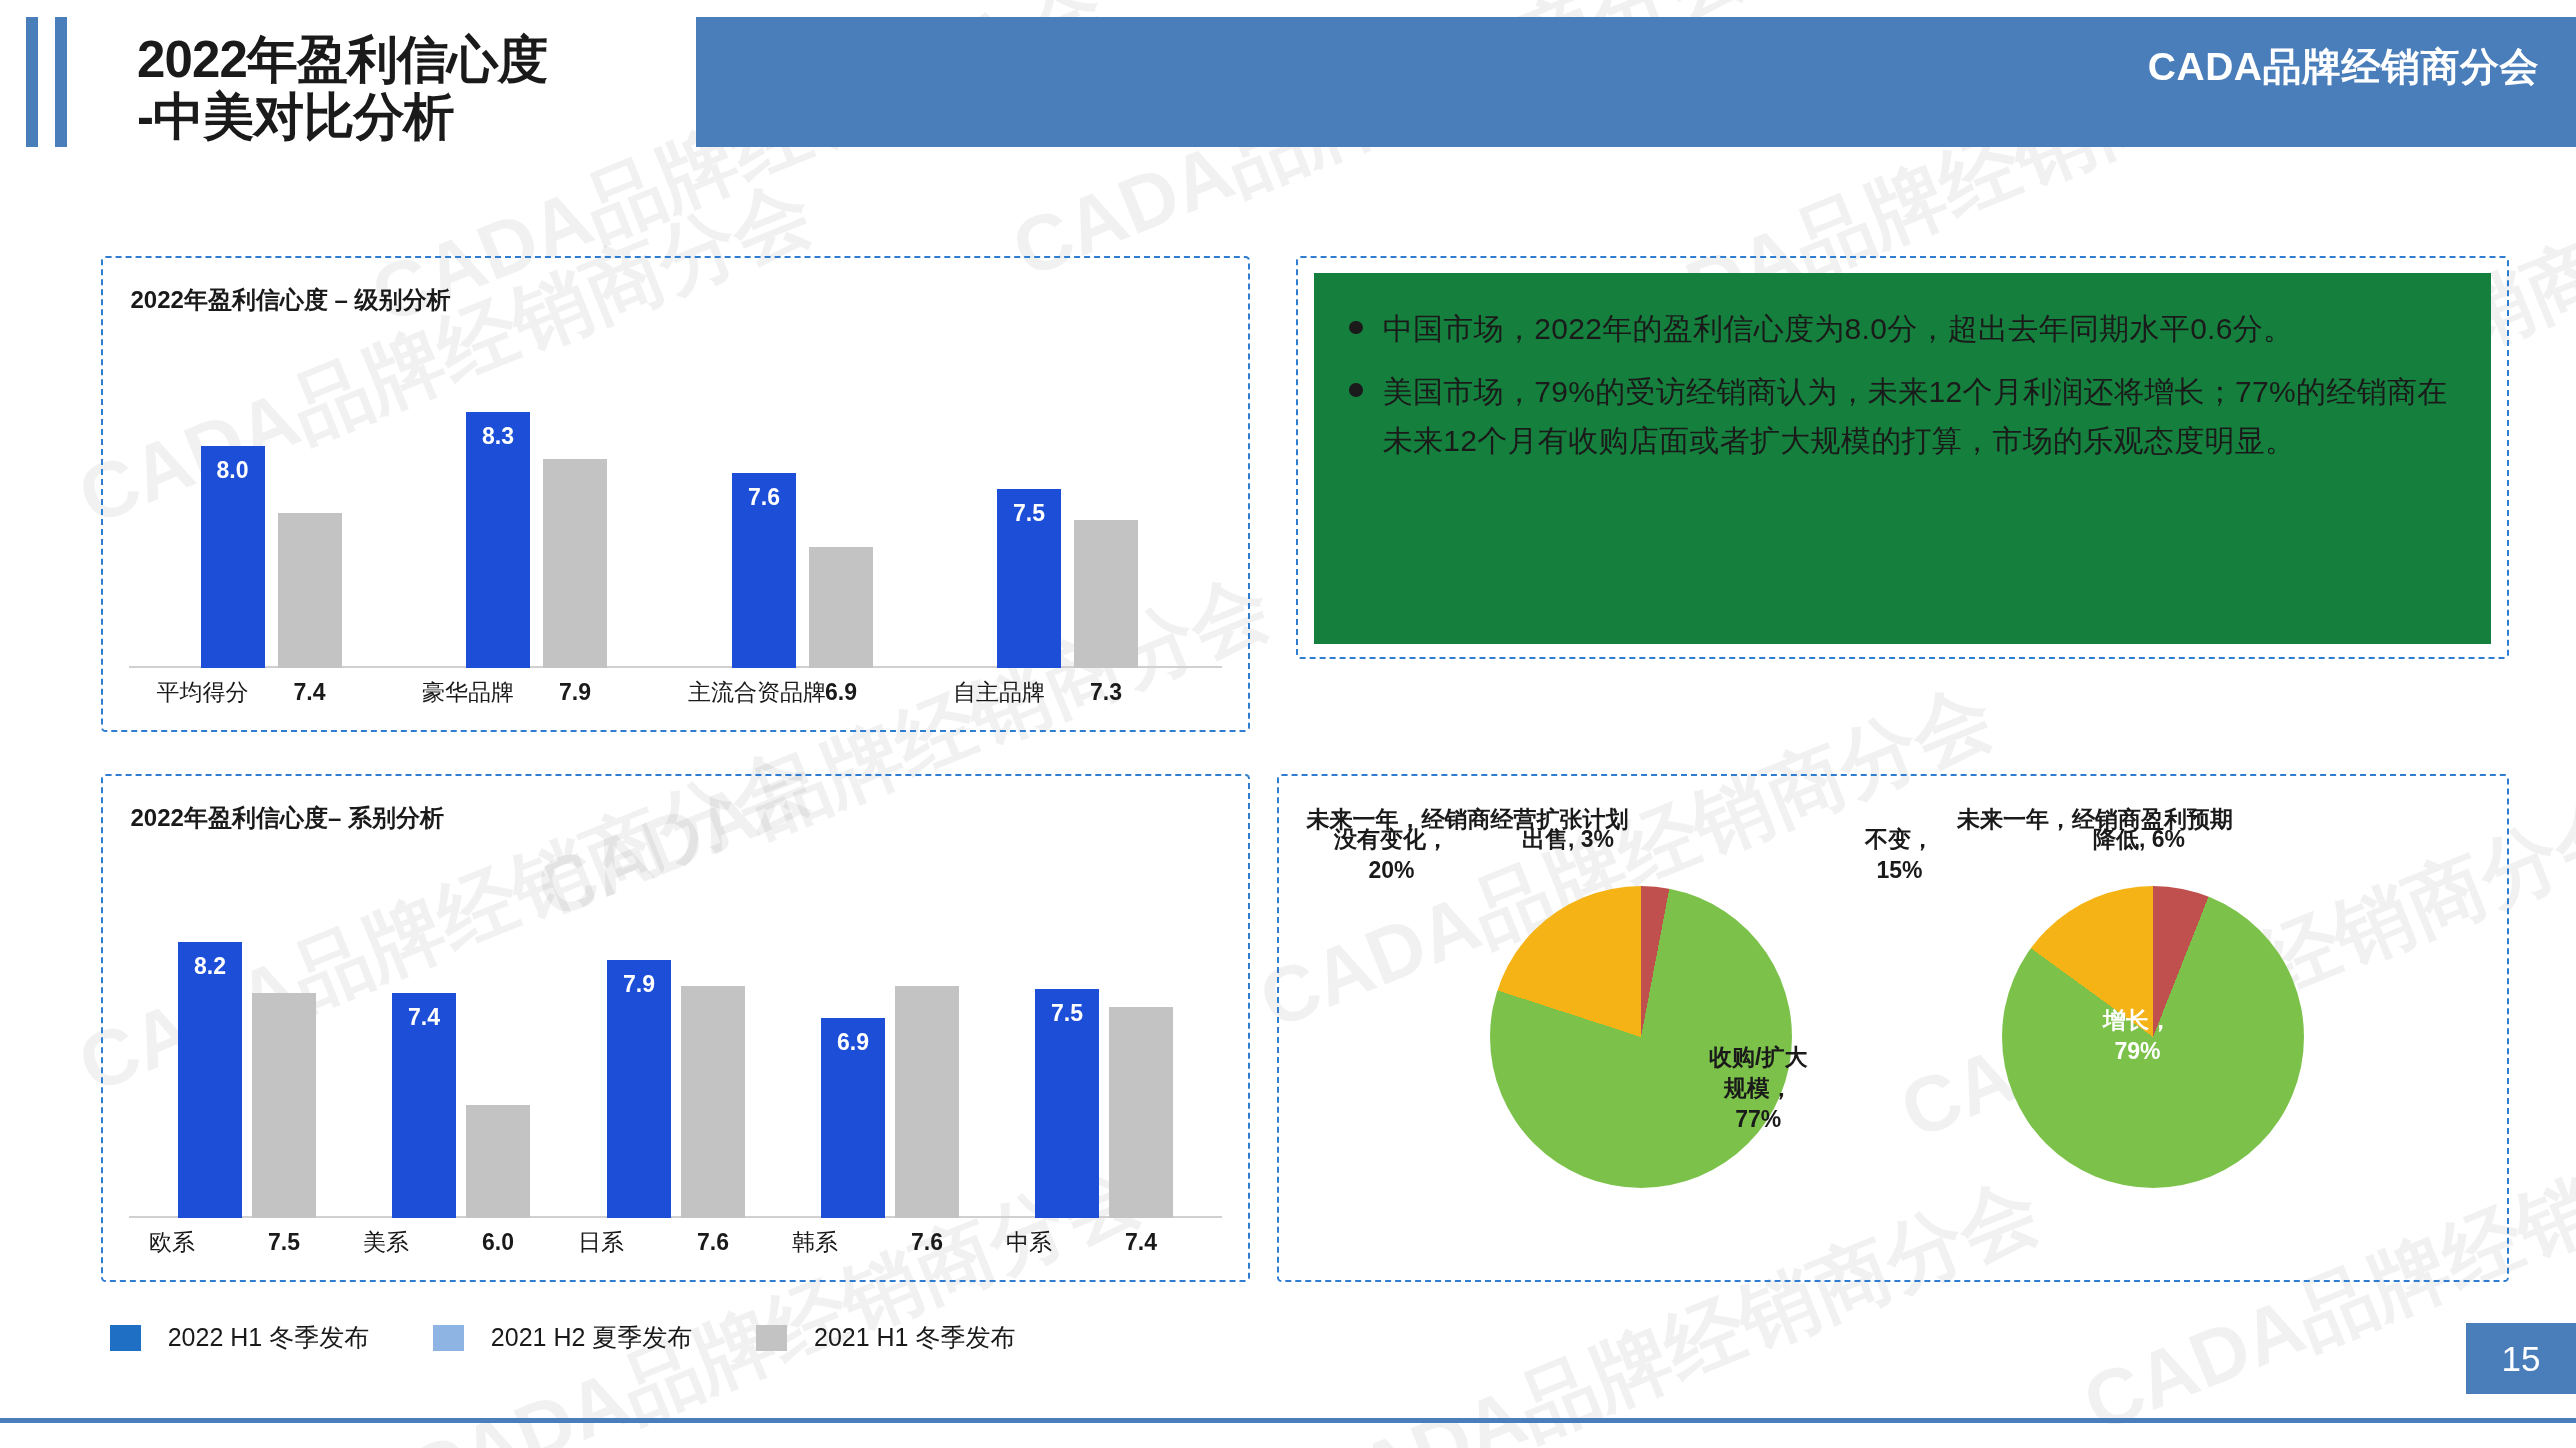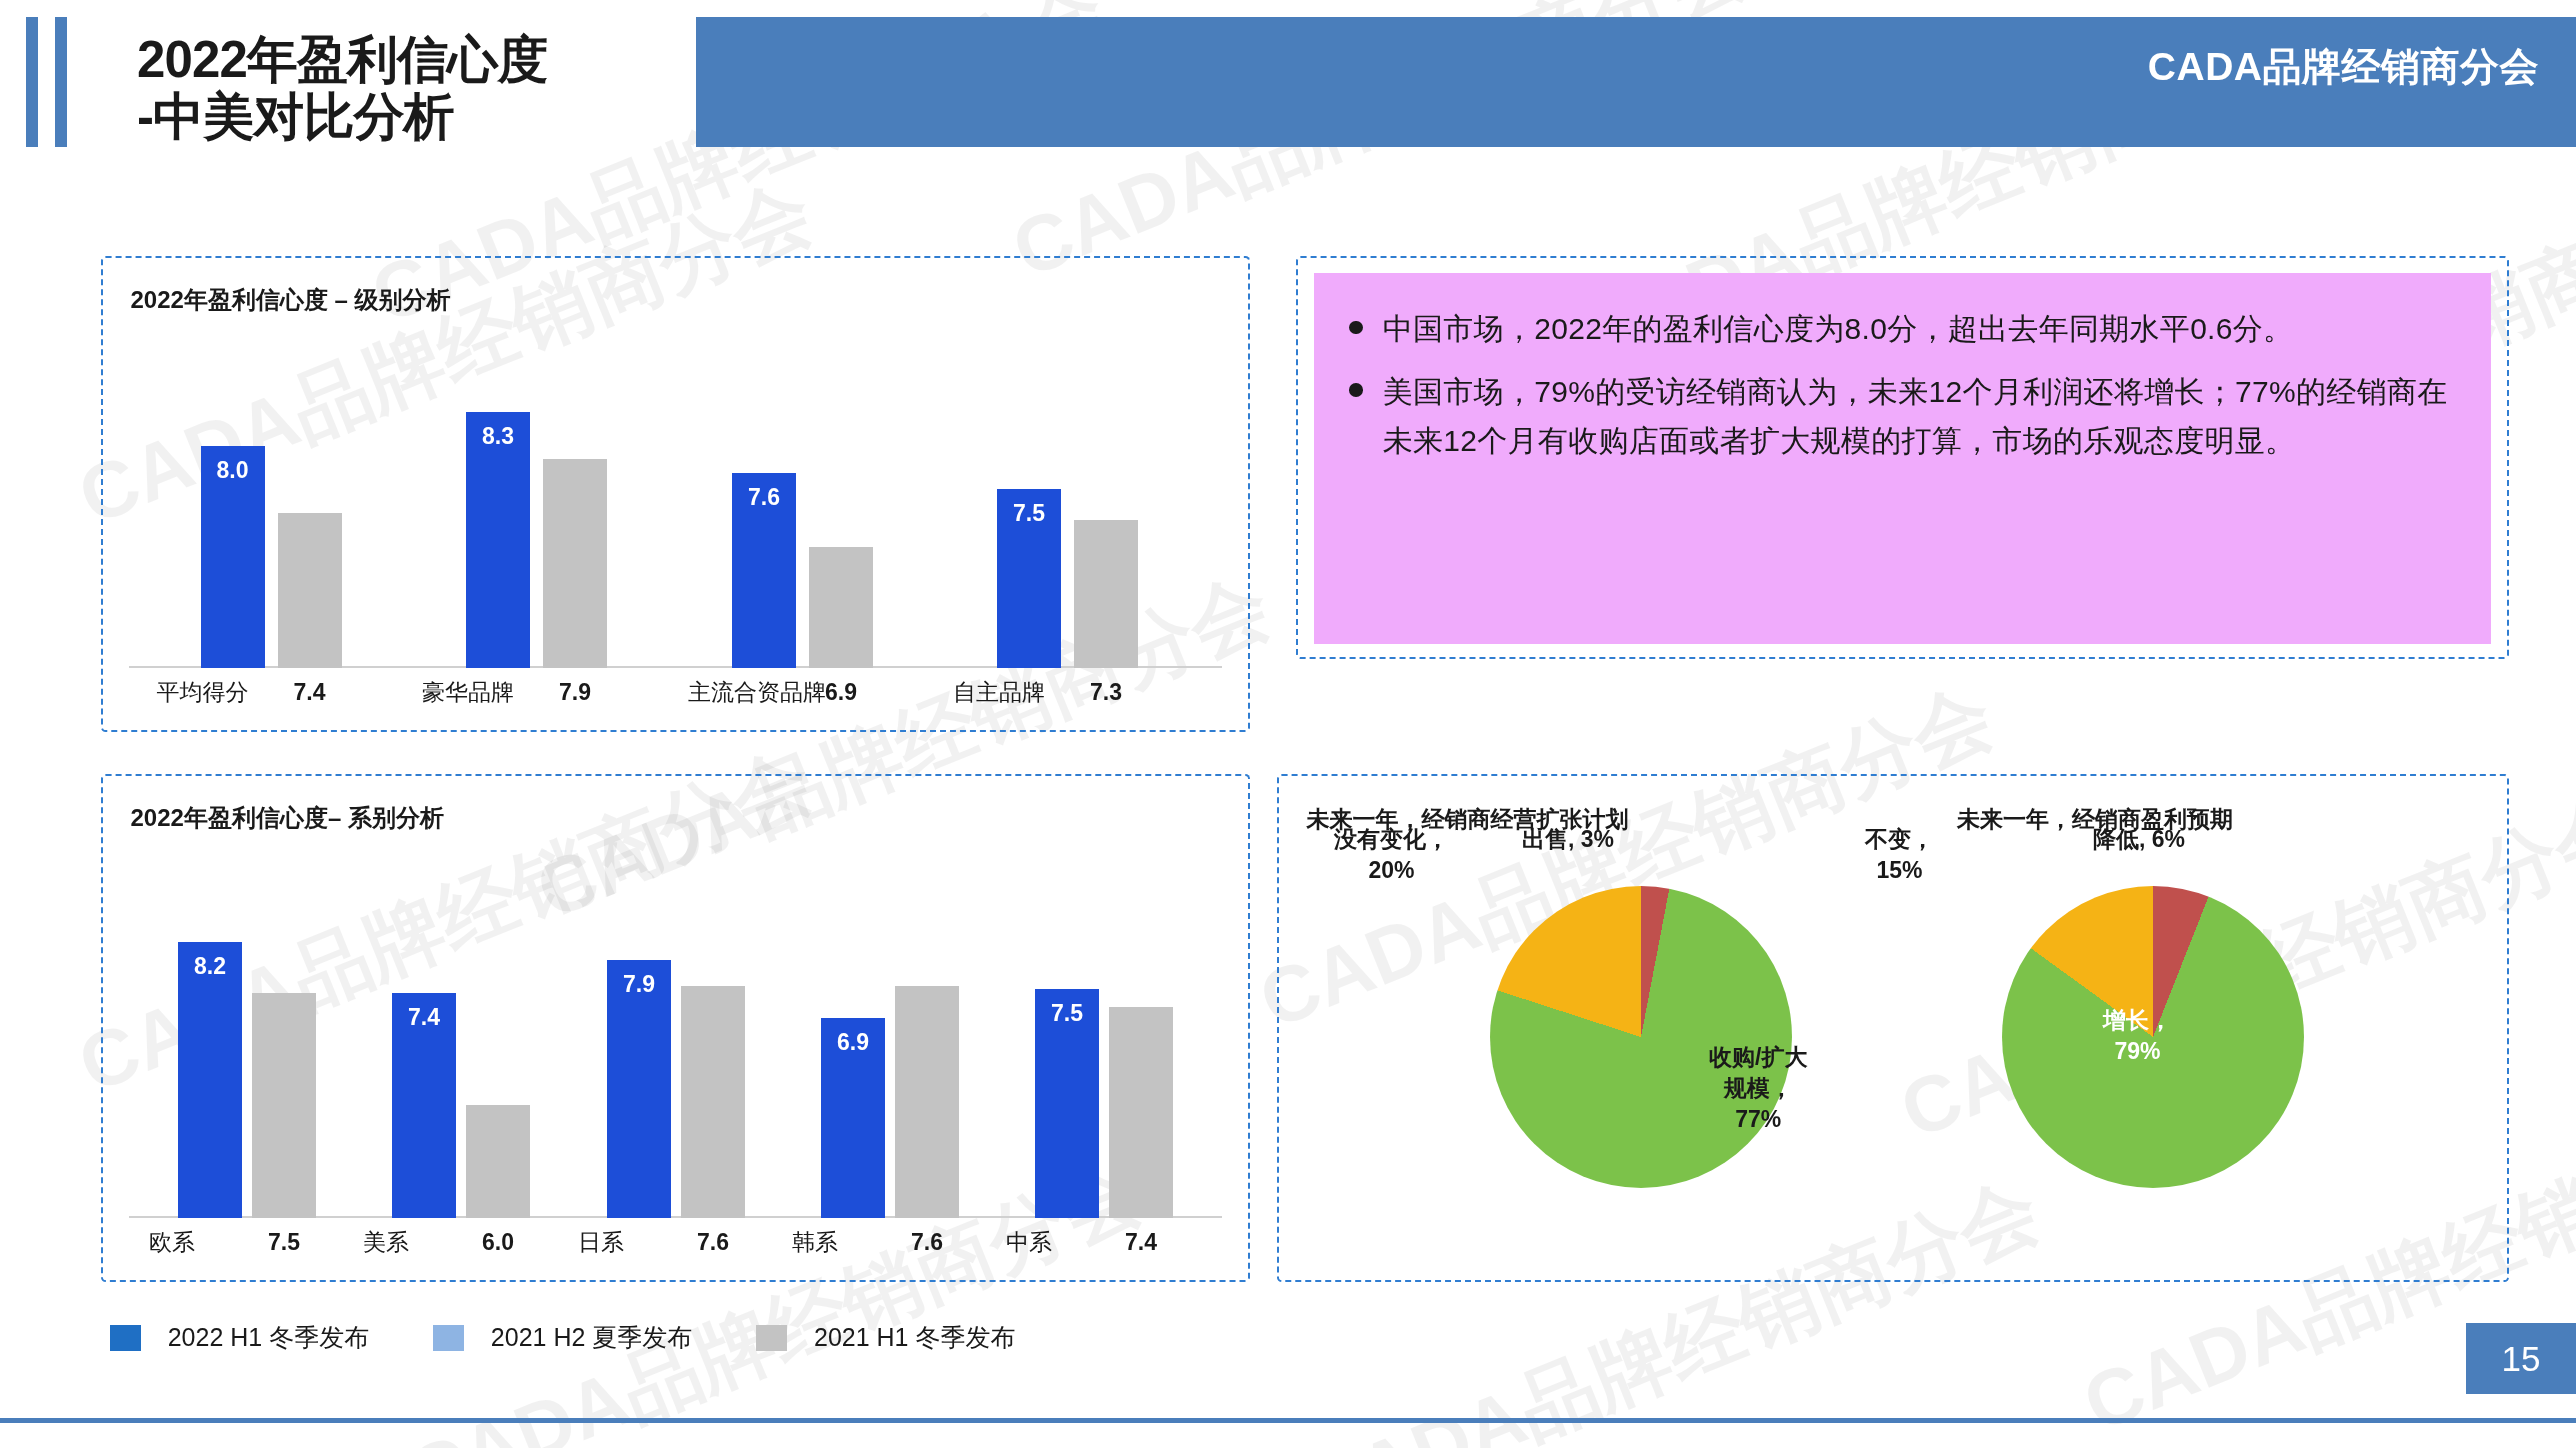--- a/index.html
+++ b/index.html
@@ -85,21 +85,21 @@
   .axis-line {
     position:absolute; left:0; right:0; bottom:49px; height:1.8px; background:#d0d0d0;
   }
   .cat-lbl {
     position:absolute; bottom:9.2px; text-align:left;
     font-size:23px; font-weight:400; color:#1a1a1a; white-space:nowrap;
   }
   
   .txtbox {
     position:absolute; left:1314px; top:273px; width:1177px; height:371px;
-    background:#f0abfc; padding:31px 29px 0 35px; z-index:3;
+    background:#15803d; padding:31px 29px 0 35px; z-index:3;
   }
   .bullet-row { display:flex; align-items:flex-start; margin-bottom:13px; }
   .bullet-dot {
     flex:0 0 auto; width:13.7px; height:13.7px; border-radius:50%;
     background:#1a1a1a; margin:16.5px 20px 0 0;
   }
   .bullet-txt {
     font-size:30px; line-height:1.65; color:#1a1a1a; letter-spacing:0.3px;
   }
   

